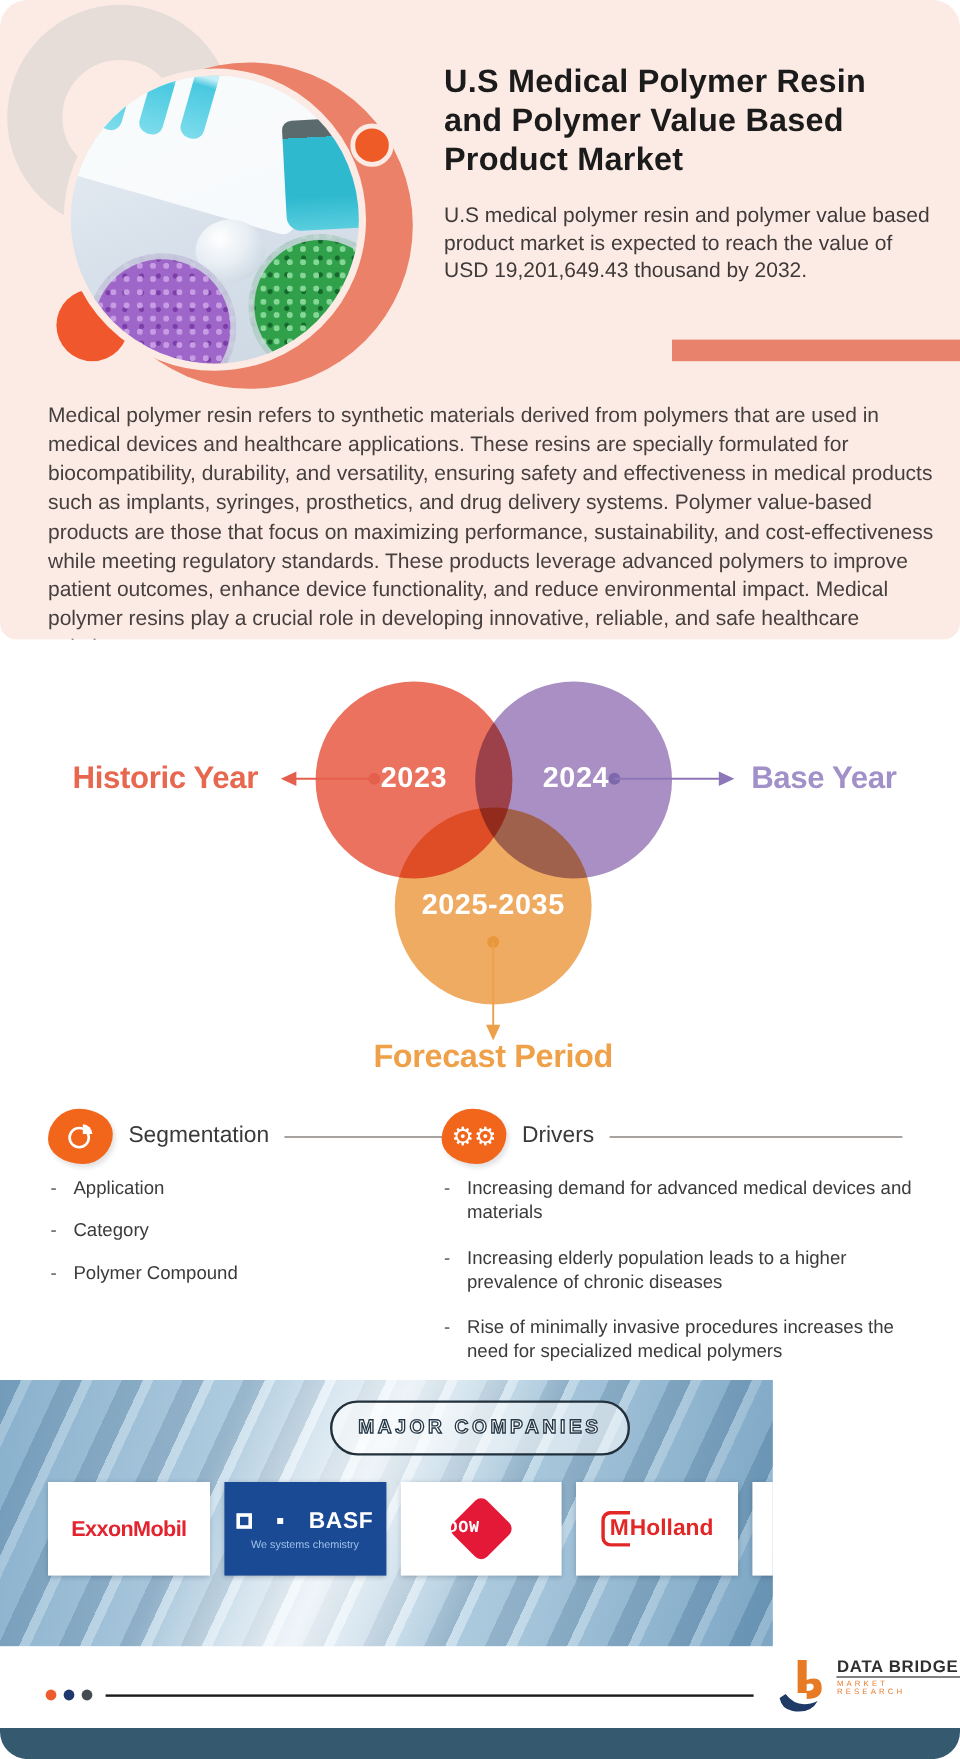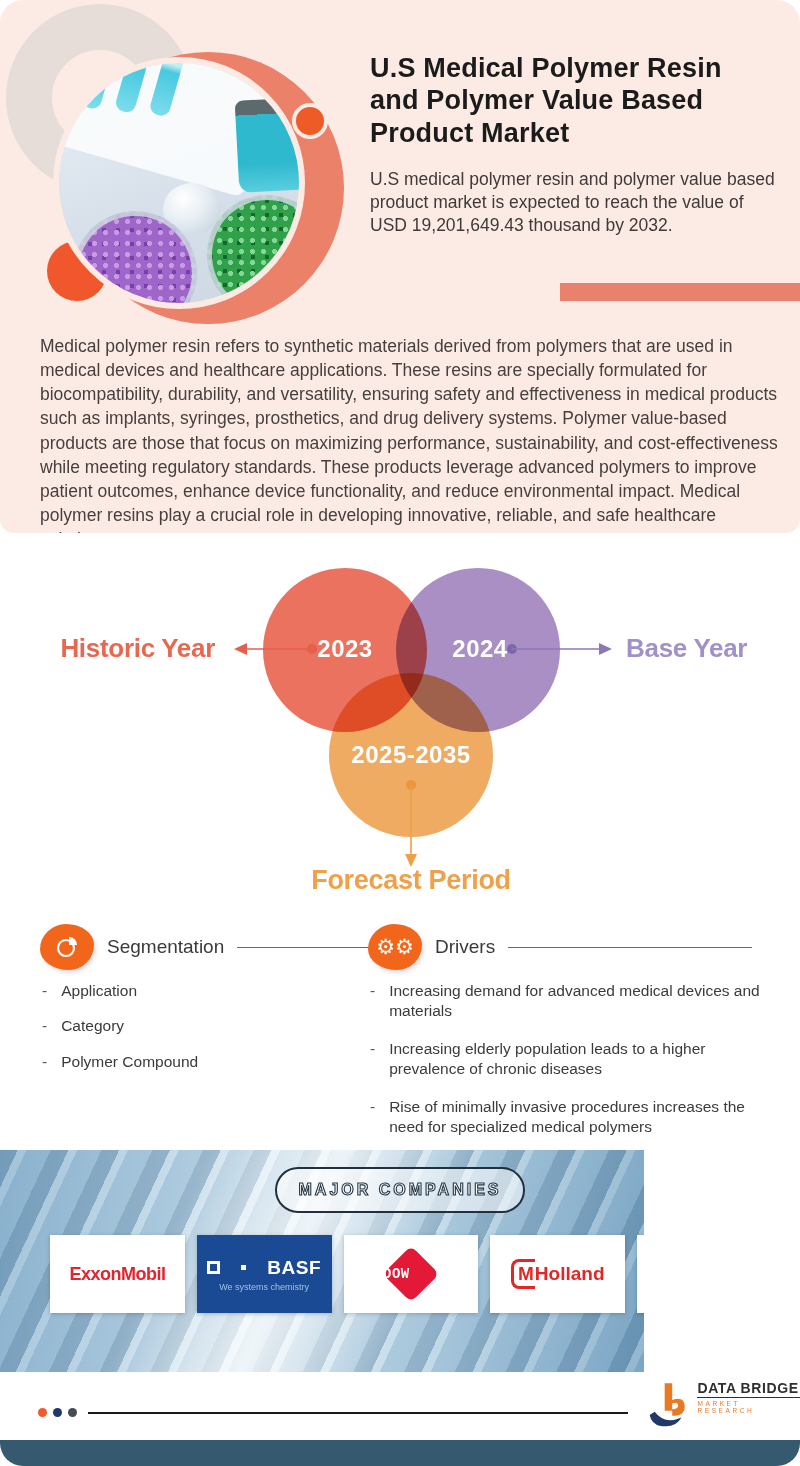--- a/index.html
+++ b/index.html
@@ -69,21 +69,21 @@
 
   
   .companies { position:absolute; left:0; top:1150px; width:644px; height:222px; overflow:hidden;
      background:
        linear-gradient(115deg, rgba(255,255,255,0) 28%, rgba(255,255,255,0.75) 46%, rgba(255,255,255,0) 64%),
        repeating-linear-gradient(115deg, rgba(40,86,126,0.28) 0 16px, rgba(255,255,255,0.16) 16px 24px, rgba(118,160,192,0.26) 24px 46px),
        linear-gradient(100deg, #8fb6d1 0%, #d9eaf4 42%, #b7d3e4 68%, #7ea8c6 100%); }
   .pill { position:absolute; left:275px; top:17px; width:250px; height:46px; border:2px solid #22303c; border-radius:24px;
      background:rgba(255,255,255,0.55); display:flex; align-items:center; justify-content:center; }
   .pill span { font-size:16px; font-weight:700; letter-spacing:3px; color:#ffffff; -webkit-text-stroke:1.1px #253746; }
-  .logo-row { position:absolute; left:40px; top:85px; width:722px; display:flex; gap:12px;margin-left:10px; }
+  .logo-row { position:absolute; left:40px; top:85px; width:722px; display:flex; gap:12px; }
   .logo-card { width:135px; height:78px; background:#ffffff; box-shadow:0 1px 4px rgba(20,40,60,0.25);
      display:flex; flex-direction:column; align-items:center; justify-content:center; }
   .exxon { font-size:18px; font-weight:800; color:#e3232e; letter-spacing:-0.5px; }
   .basf-card { background:#1b4a94; }
   .basf-line { display:flex; align-items:center; gap:21px; }
   .basf-sq { width:13px; height:13px; border:3px solid #ffffff; display:inline-block; }
   .basf-dot { width:5px; height:5px; background:#ffffff; display:inline-block; }
   .basf-name { color:#ffffff; font-weight:800; font-size:19px; letter-spacing:0.5px; }
   .basf-tag { color:#9fc1e8; font-size:9px; margin-top:3px; }
   .dow-wrap { position:relative; width:56px; height:56px; display:flex; align-items:center; justify-content:flex-start;font-family:Liberation Mono, monospace; }

